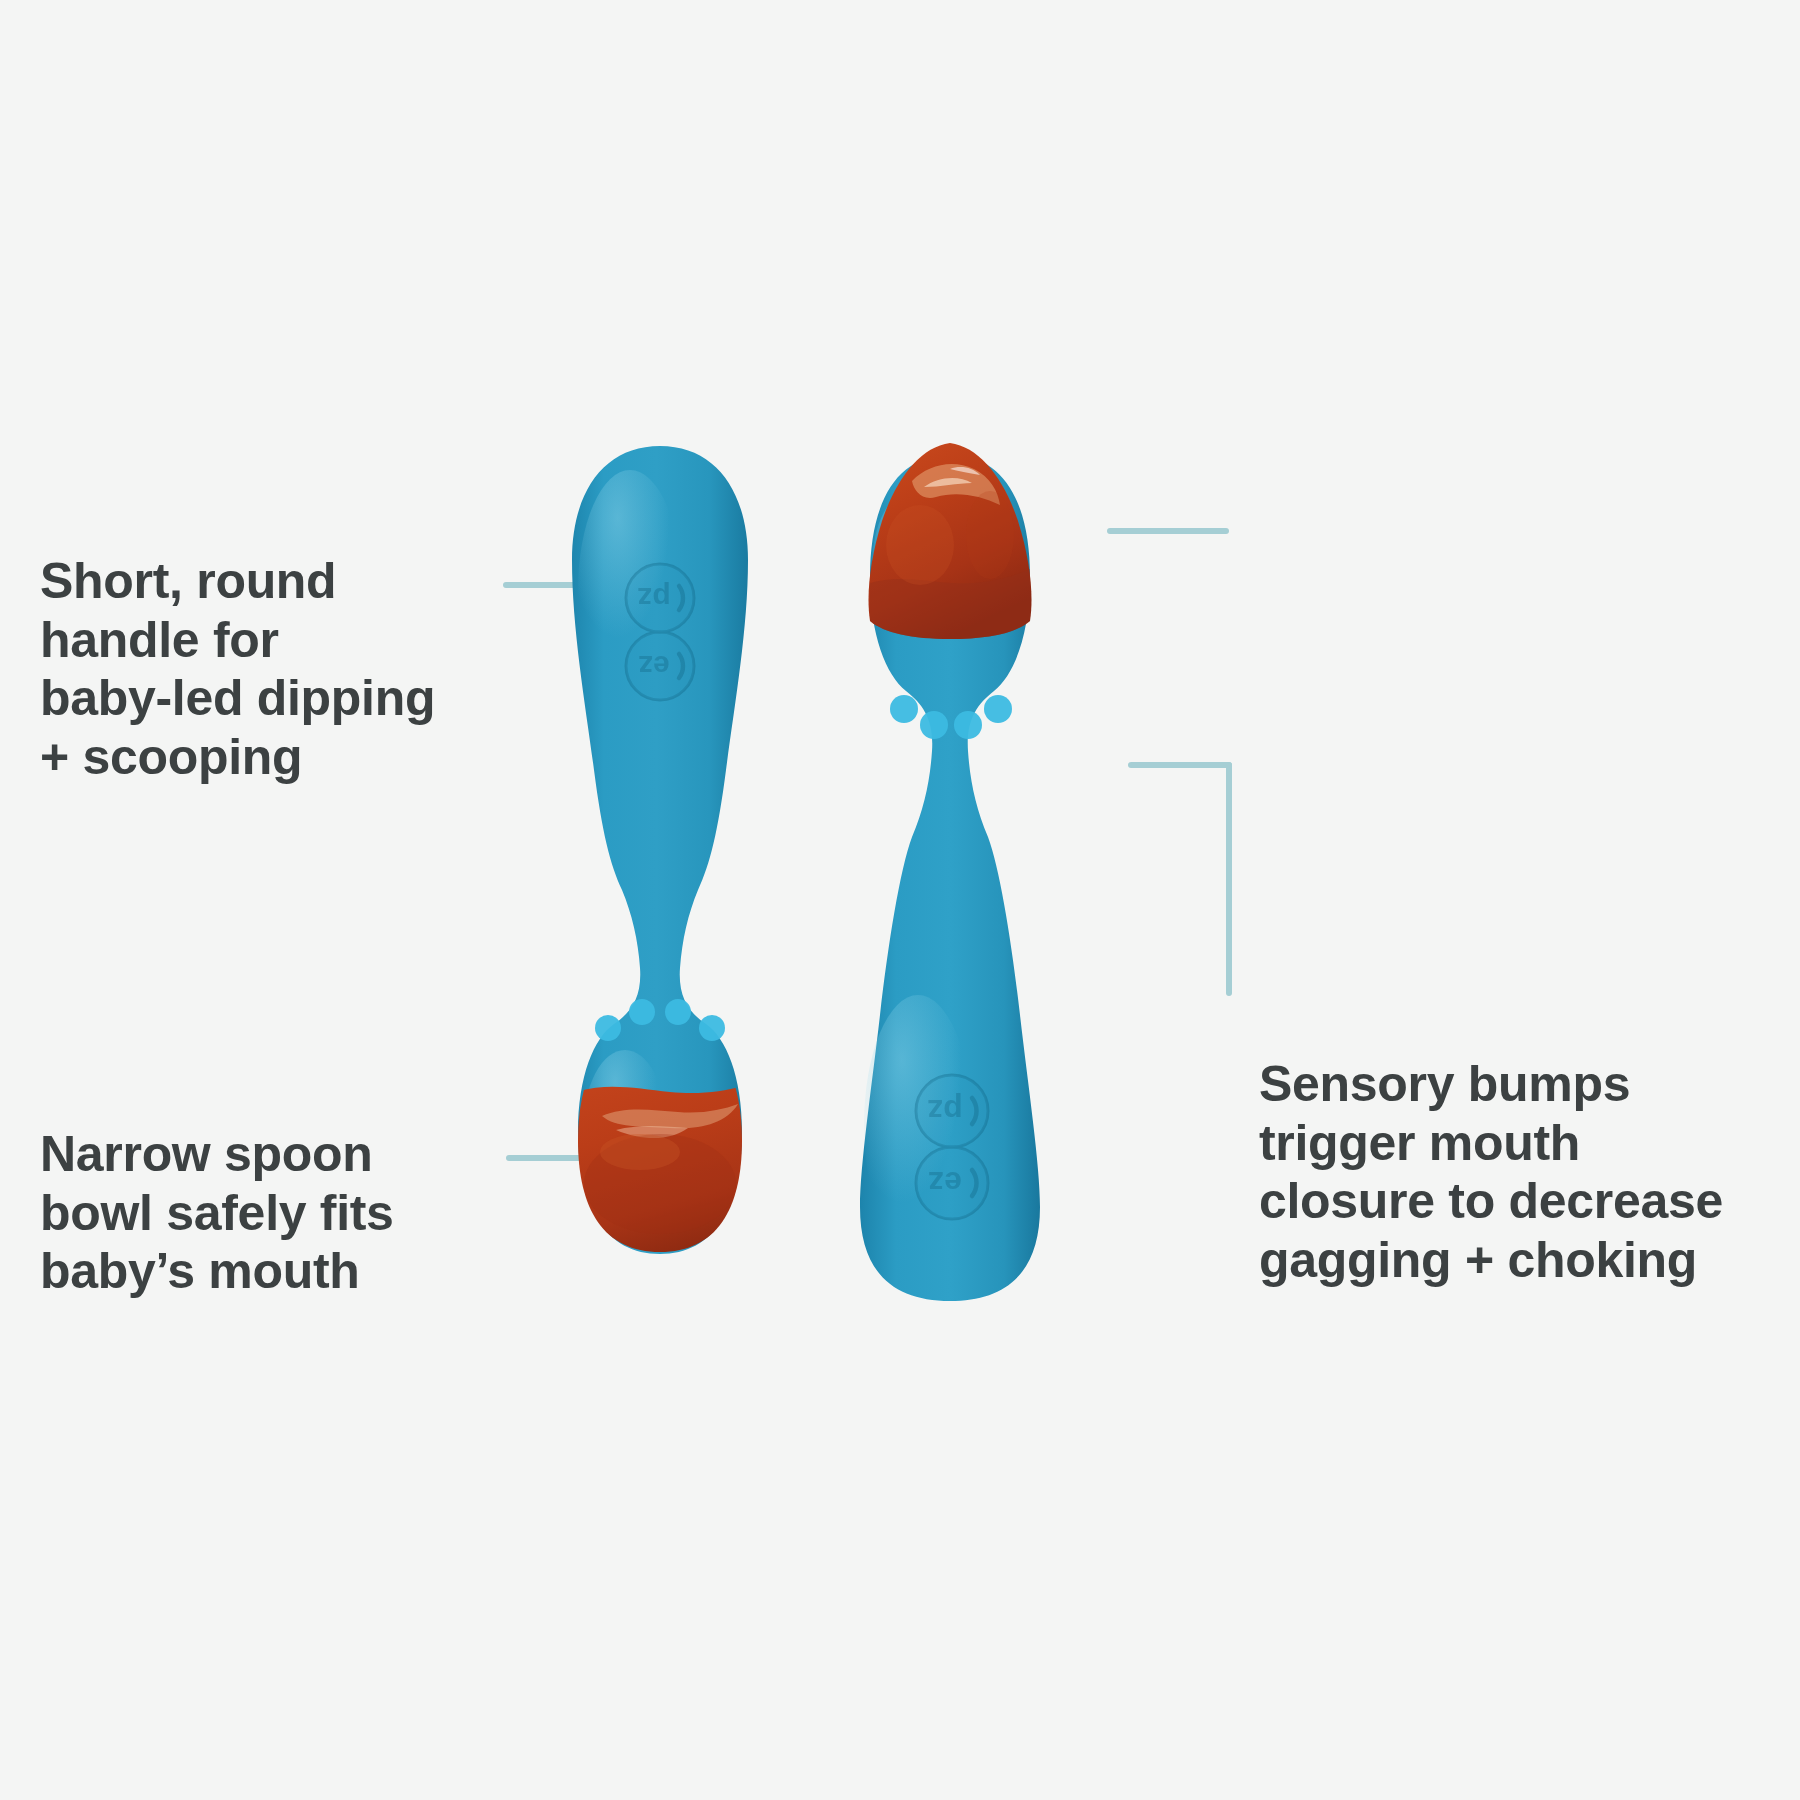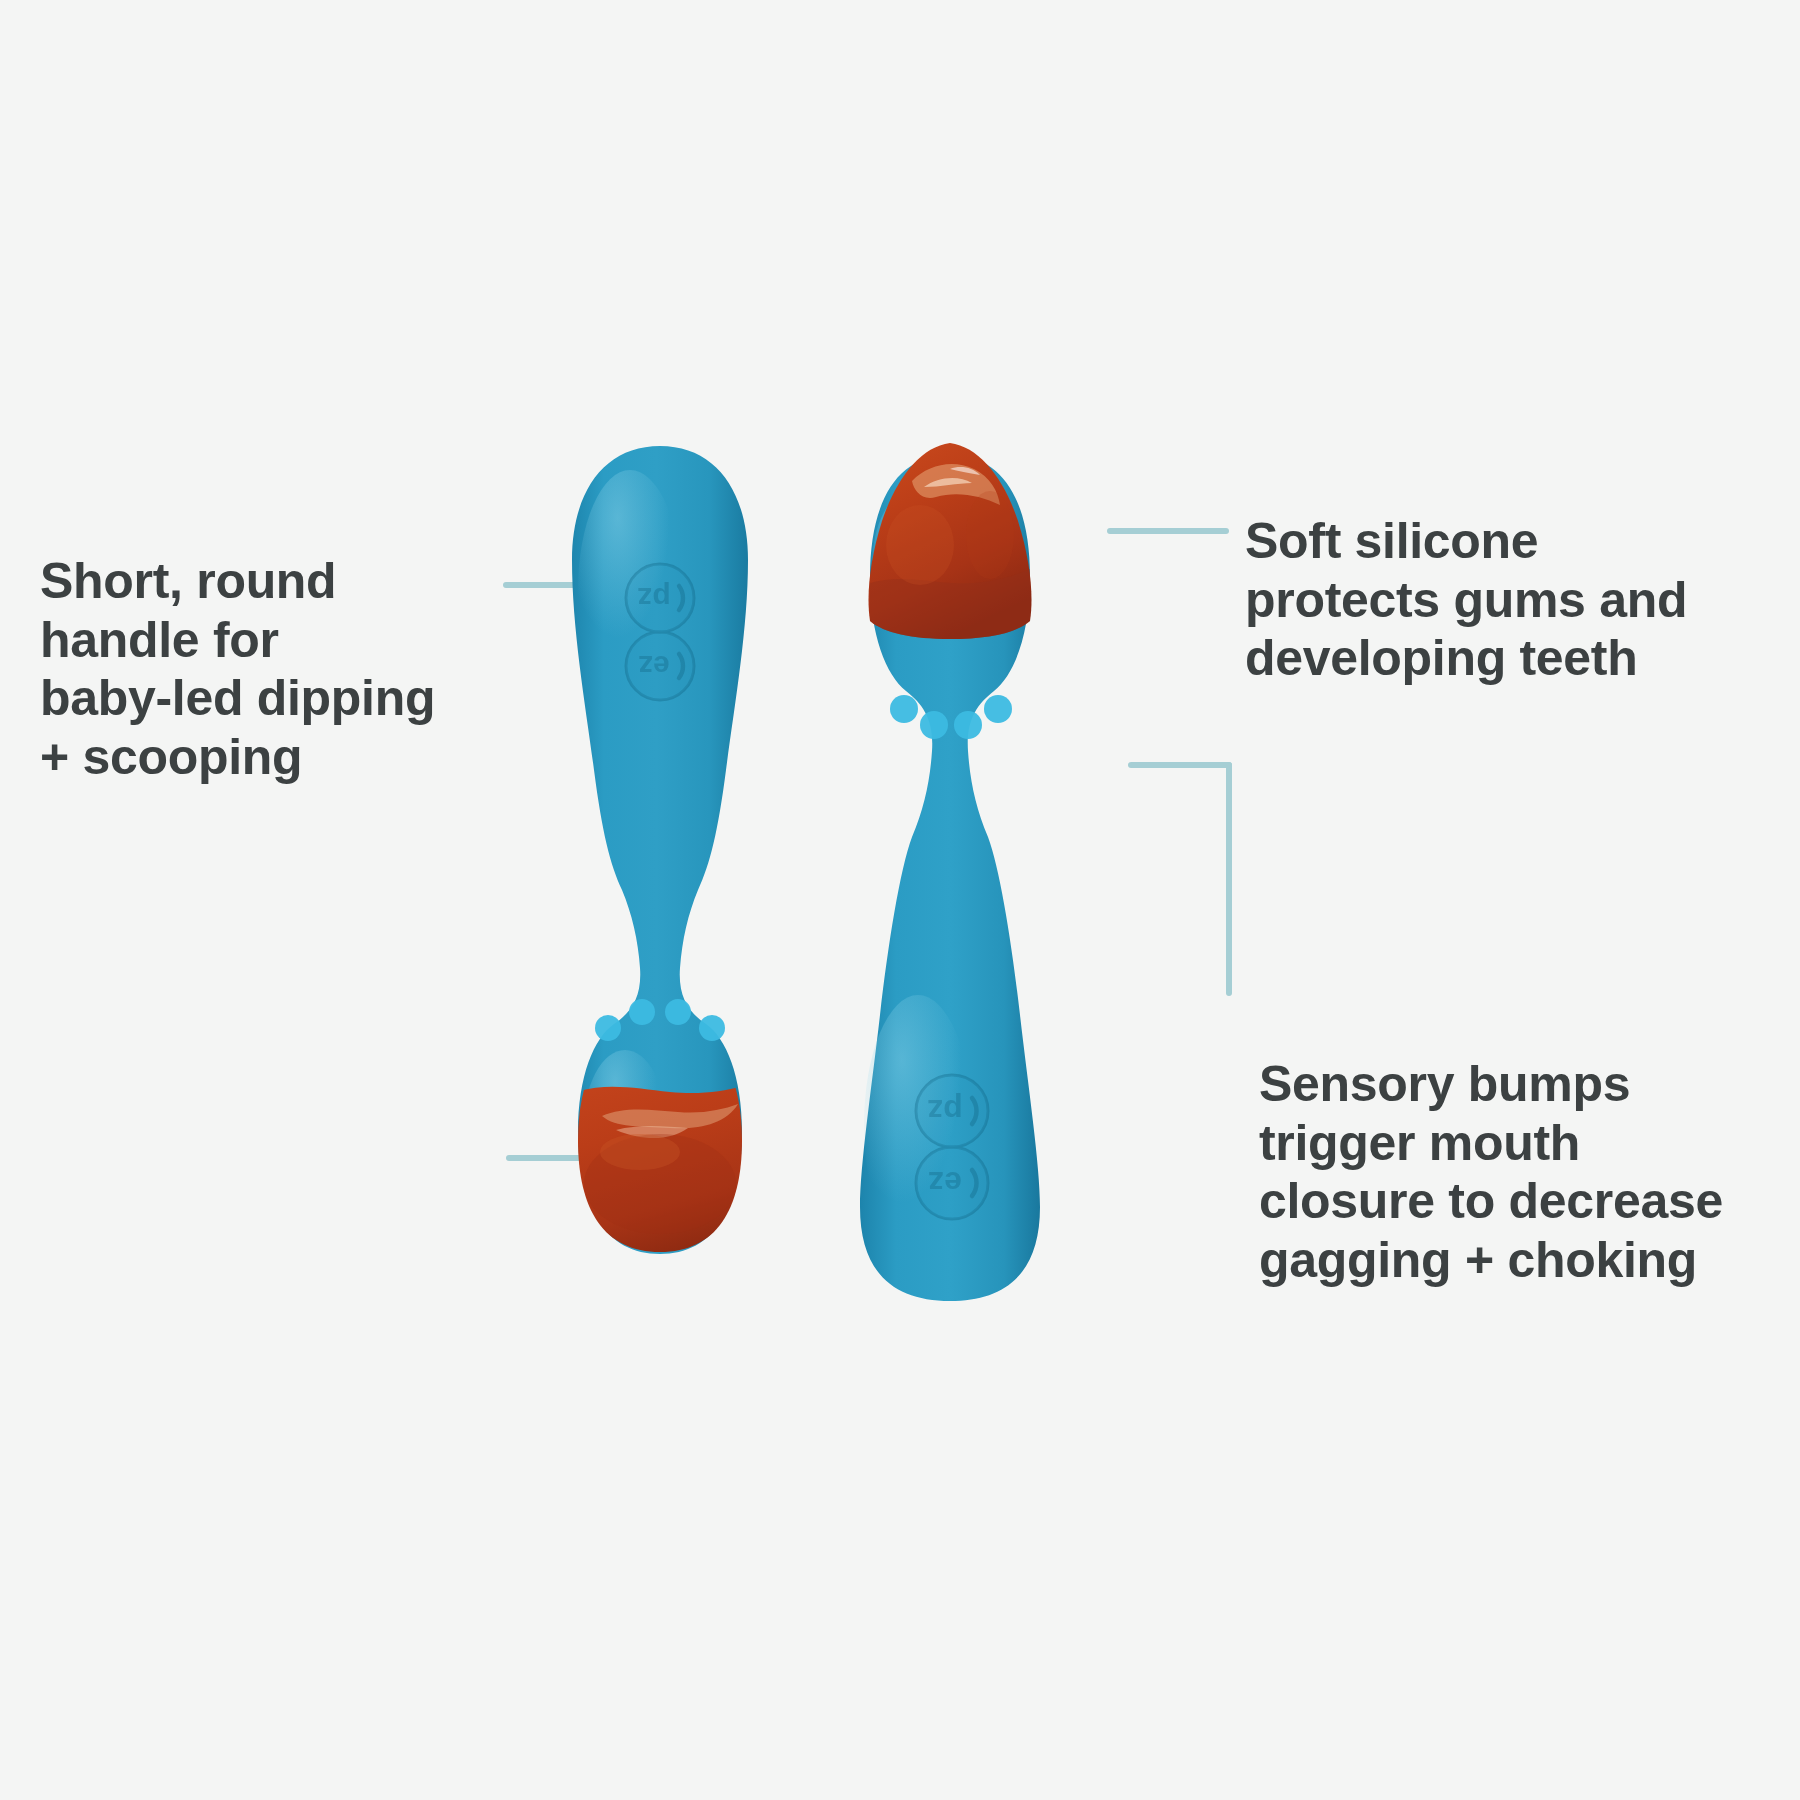--- a/index.html
+++ b/index.html
@@ -231,23 +231,23 @@
         <ellipse cx="190" cy="110" rx="24" ry="44" fill="#b23d18" opacity="0.22"></ellipse>
       </g>
     </svg>
   </div>
 
   <div class="callout left" id="callout-handle">Short, round
 handle for
 baby-led dipping
 + scooping</div>
 
-
-  <div class="callout right" id="callout-silicone">Soft silicone
-protects gums and
-developing teeth</div>
+  <div class="callout left" id="callout-bowl">Narrow spoon
+bowl safely fits
+baby’s mouth</div>
+
 
   <div class="callout right" id="callout-bumps">Sensory bumps
 trigger mouth
 closure to decrease
 gagging + choking</div>
 
 </div>
 
 </body></html>

